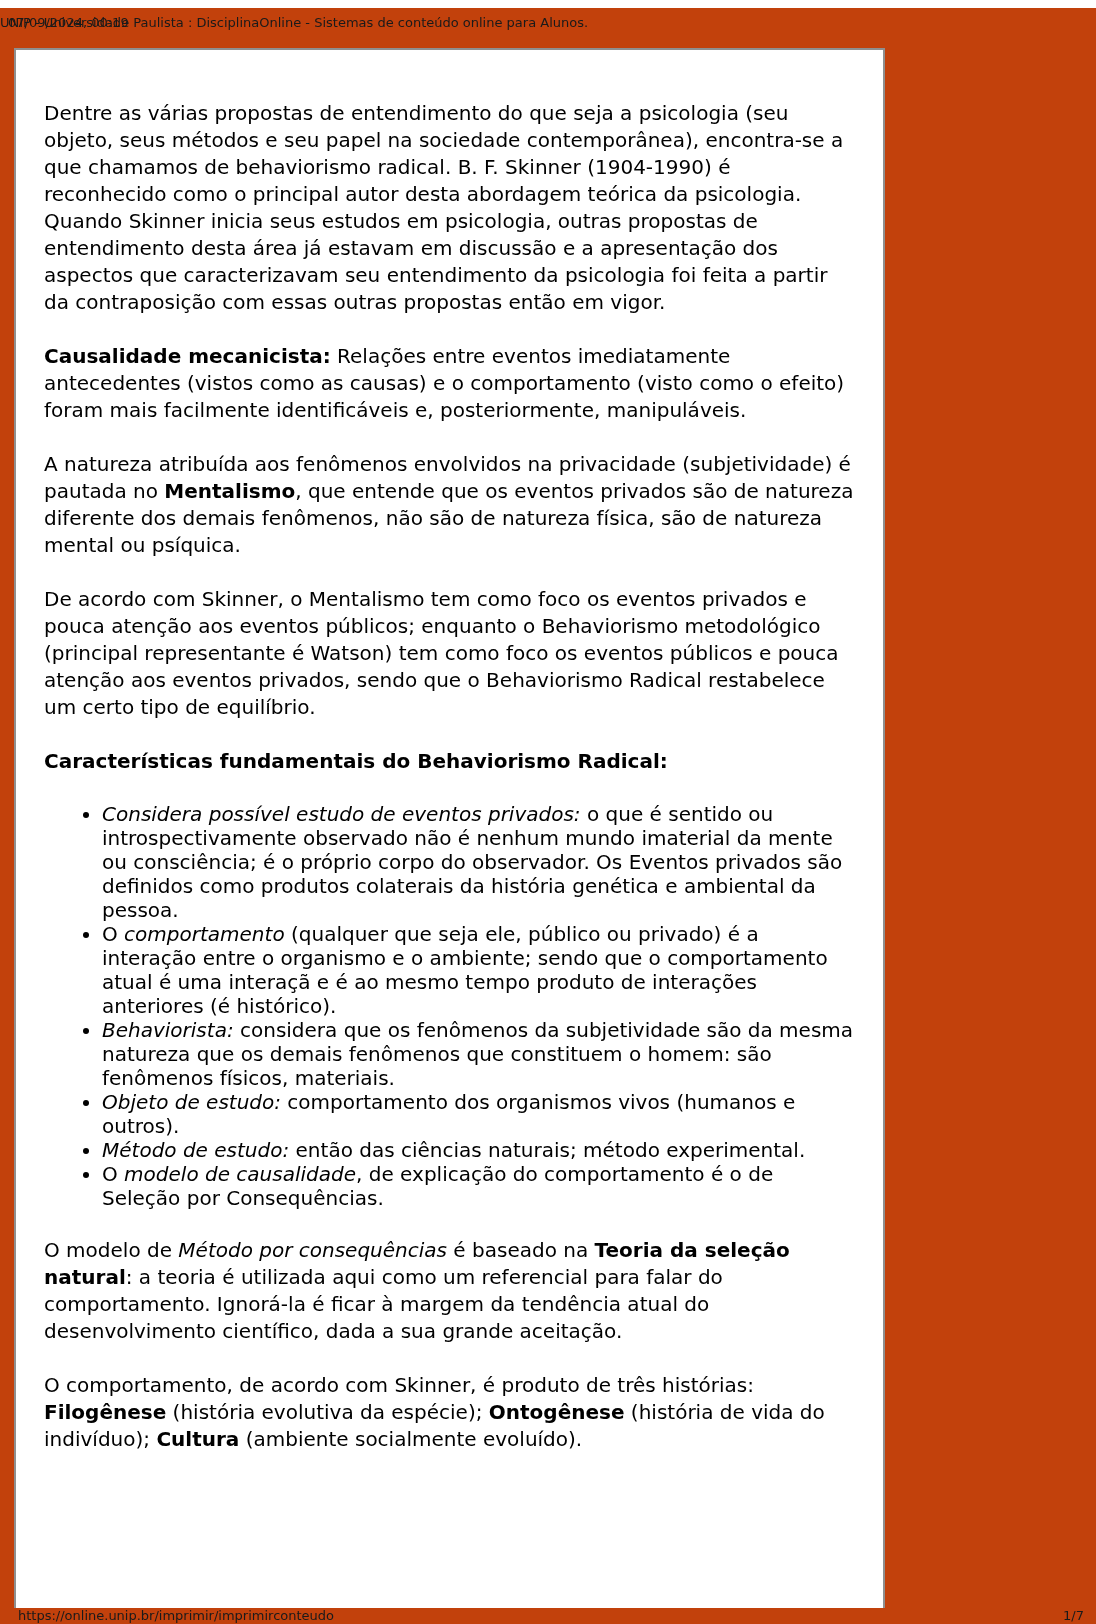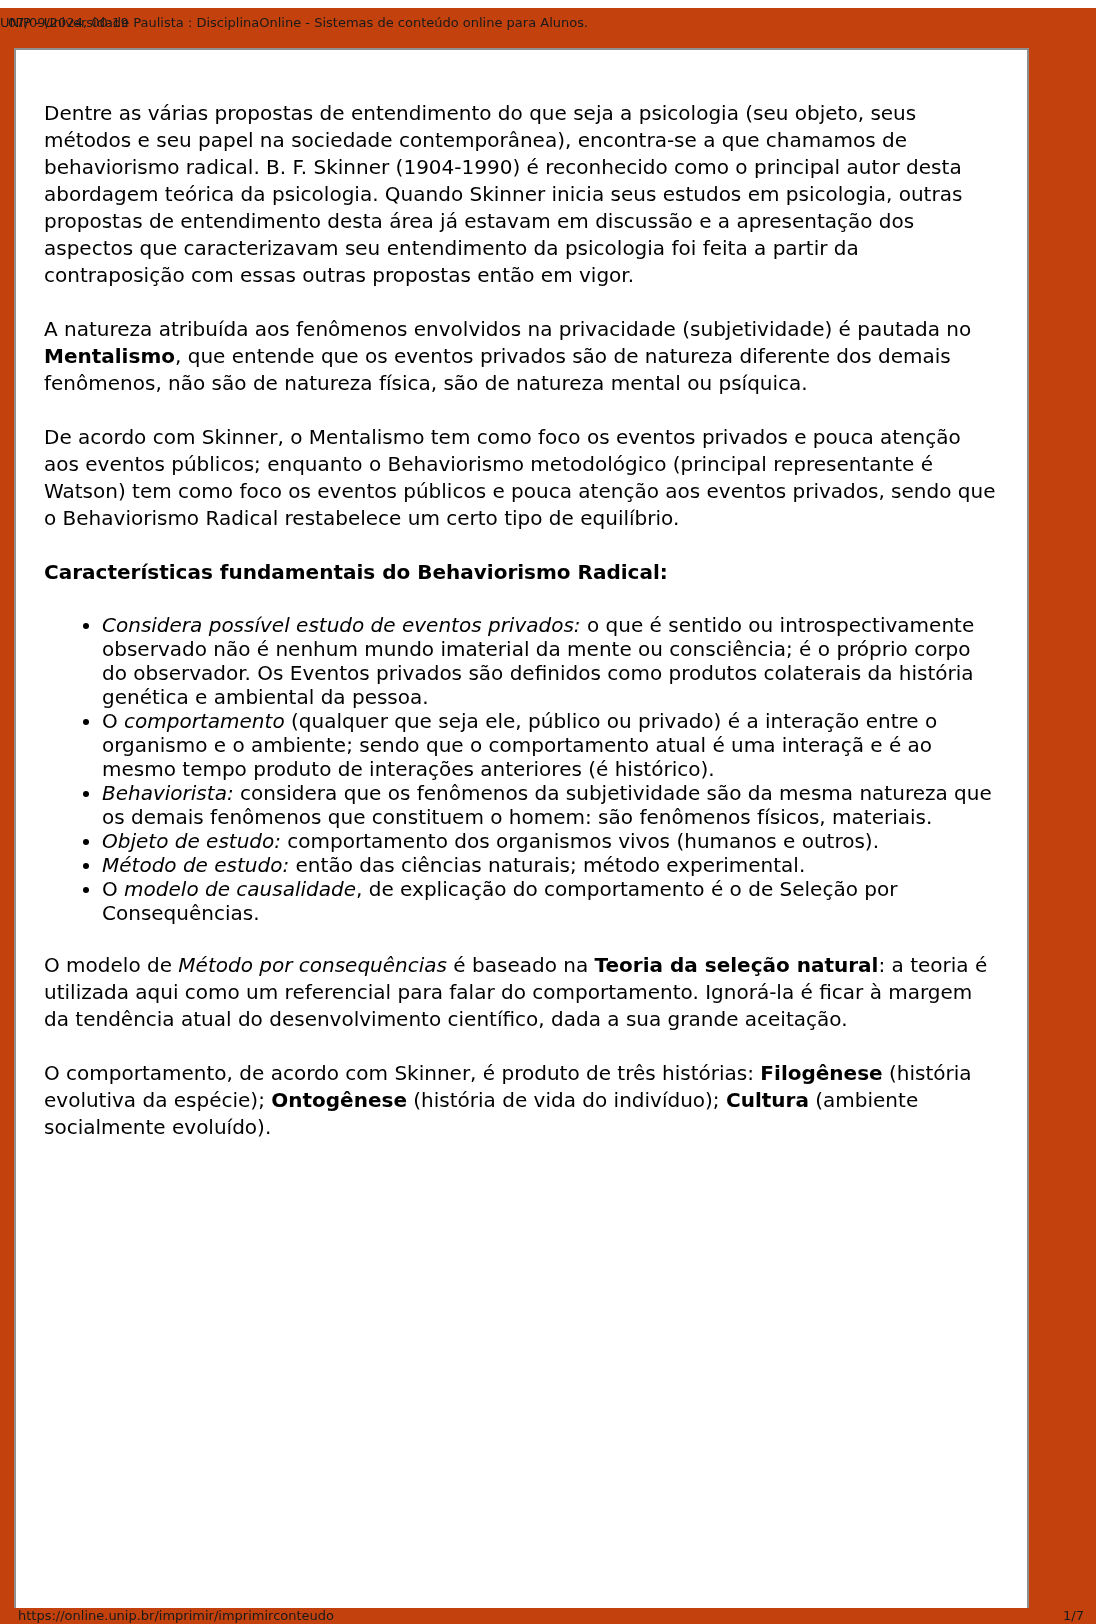--- a/index.html
+++ b/index.html
@@ -25,21 +25,21 @@
   }
   .header-date  { top: 7px; left: 8px; }
   .header-title { top: 7px; left: 0; width: 100%; text-align: left; }
   .footer-url   { bottom: 8px; left: 18px; }
   .footer-page  { bottom: 8px; right: 12px; }
   
   .frame {
     position: absolute;
     top: 40px;
     left: 14px;
-    width: 1015px;
+    width: 871px;
     height: 1560px;
     border: 2px solid #8f8f8f;
     border-bottom: none;
     padding: 50px 28px 20px 28px;
     overflow: hidden;
     background: #ffffff;
   }
   
   .content {
     font-size: 20px;
@@ -62,20 +62,21 @@
 
 <div class="page">
 
   <div class="meta header-date">07/09/2024, 00:19</div>
 
   <div class="meta header-title">UNIP - Universidade Paulista : DisciplinaOnline - Sistemas de conteúdo online para Alunos.</div>
 
   <div class="frame">
     <div class="content">
         <p class="para"><span>Dentre as várias propostas de entendimento do que seja a psicologia (seu objeto, seus métodos e seu papel na sociedade contemporânea), encontra-se a que chamamos de behaviorismo radical. B. F. Skinner (1904-1990) é reconhecido como o principal autor desta abordagem teórica da psicologia. Quando Skinner inicia seus estudos em psicologia, outras propostas de entendimento desta área já estavam em discussão e a apresentação dos aspectos que caracterizavam seu entendimento da psicologia foi feita a partir da contraposição com essas outras propostas então em vigor.</span></p>
+        <p class="para"><span class="run-b">Causalidade mecanicista:</span><span> Relações entre eventos imediatamente antecedentes (vistos como as causas) e o comportamento (visto como o efeito) foram mais facilmente identificáveis e, posteriormente, manipuláveis.</span></p>
         <p class="para"><span>A natureza atribuída aos fenômenos envolvidos na privacidade (subjetividade) é pautada no </span><span class="run-b">Mentalismo</span><span>, que entende que os eventos privados são de natureza diferente dos demais fenômenos, não são de natureza física, são de natureza mental ou psíquica.</span></p>
         <p class="para"><span>De acordo com Skinner, o Mentalismo tem como foco os eventos privados e pouca atenção aos eventos públicos; enquanto o Behaviorismo metodológico (principal representante é Watson) tem como foco os eventos públicos e pouca atenção aos eventos privados, sendo que o Behaviorismo Radical restabelece um certo tipo de equilíbrio.</span></p>
         <p class="para"><span class="run-b">Características fundamentais do Behaviorismo Radical:</span></p>
         <ul class="blist">
           <li><span class="run-i">Considera possível estudo de eventos privados:</span><span> o que é sentido ou introspectivamente observado não é nenhum mundo imaterial da mente ou consciência; é o próprio corpo do observador. Os Eventos privados são definidos como produtos colaterais da história genética e ambiental da pessoa.</span></li>
           <li><span>O </span><span class="run-i">comportamento</span><span> (qualquer que seja ele, público ou privado) é a interação entre o organismo e o ambiente; sendo que o comportamento atual é uma interaçã e é ao mesmo tempo produto de interações anteriores (é histórico).</span></li>
           <li><span class="run-i">Behaviorista:</span><span> considera que os fenômenos da subjetividade são da mesma natureza que os demais fenômenos que constituem o homem: são fenômenos físicos, materiais.</span></li>
           <li><span class="run-i">Objeto de estudo:</span><span> comportamento dos organismos vivos (humanos e outros).</span></li>
           <li><span class="run-i">Método de estudo:</span><span> então das ciências naturais; método experimental.</span></li>
           <li><span>O </span><span class="run-i">modelo de causalidade</span><span>, de explicação do comportamento é o de Seleção por Consequências.</span></li>

